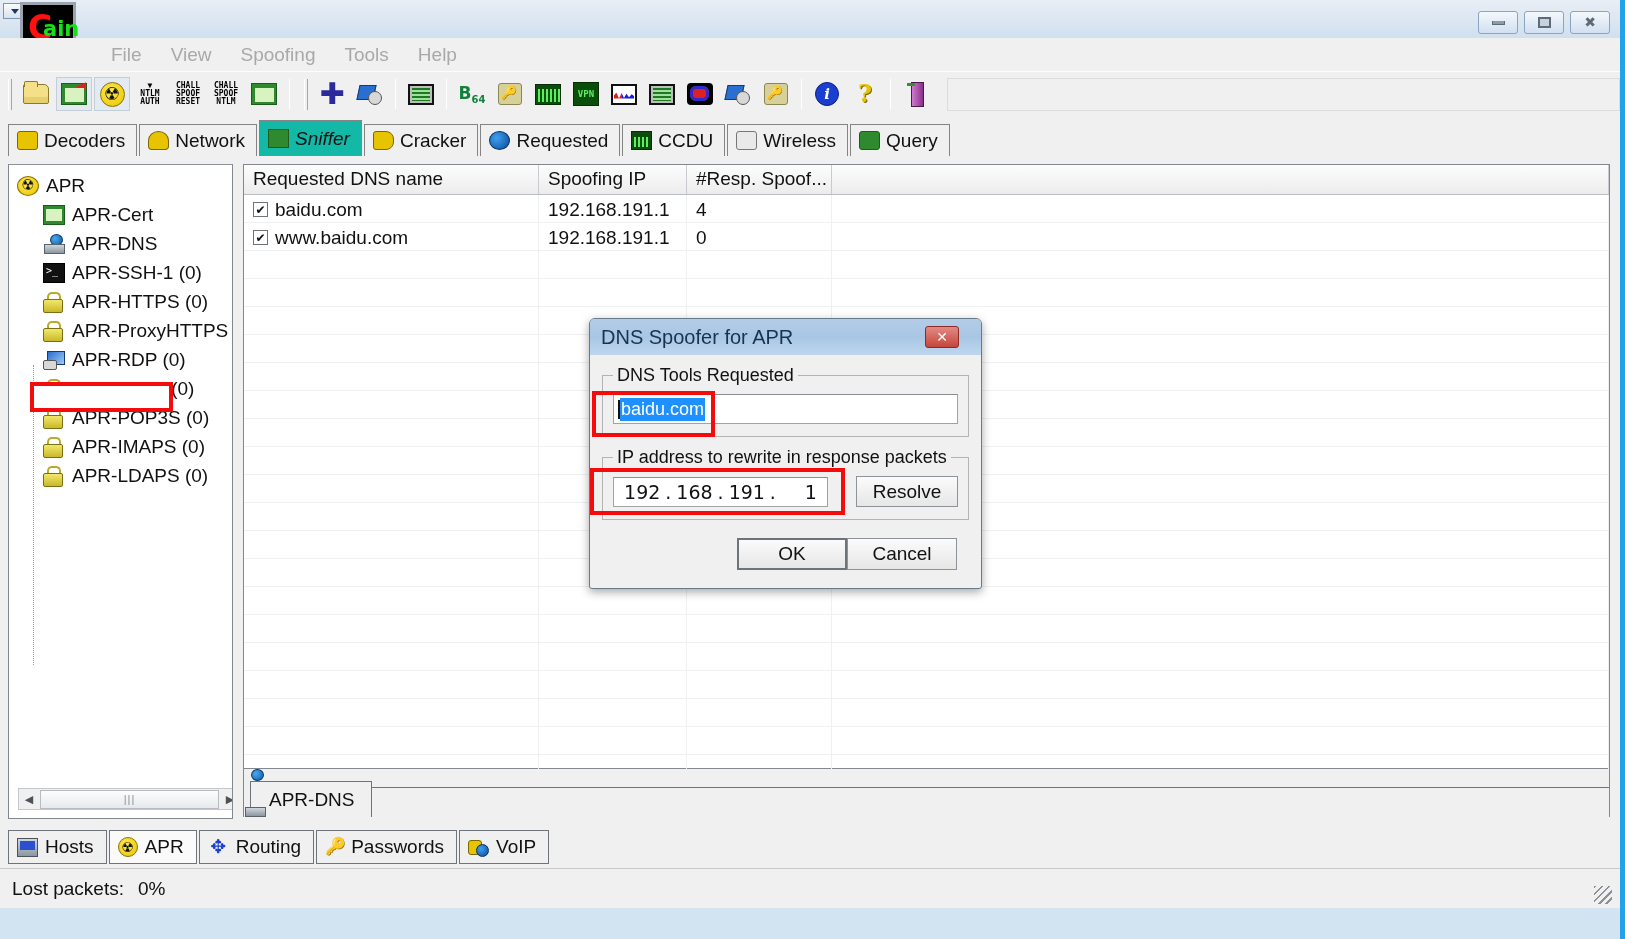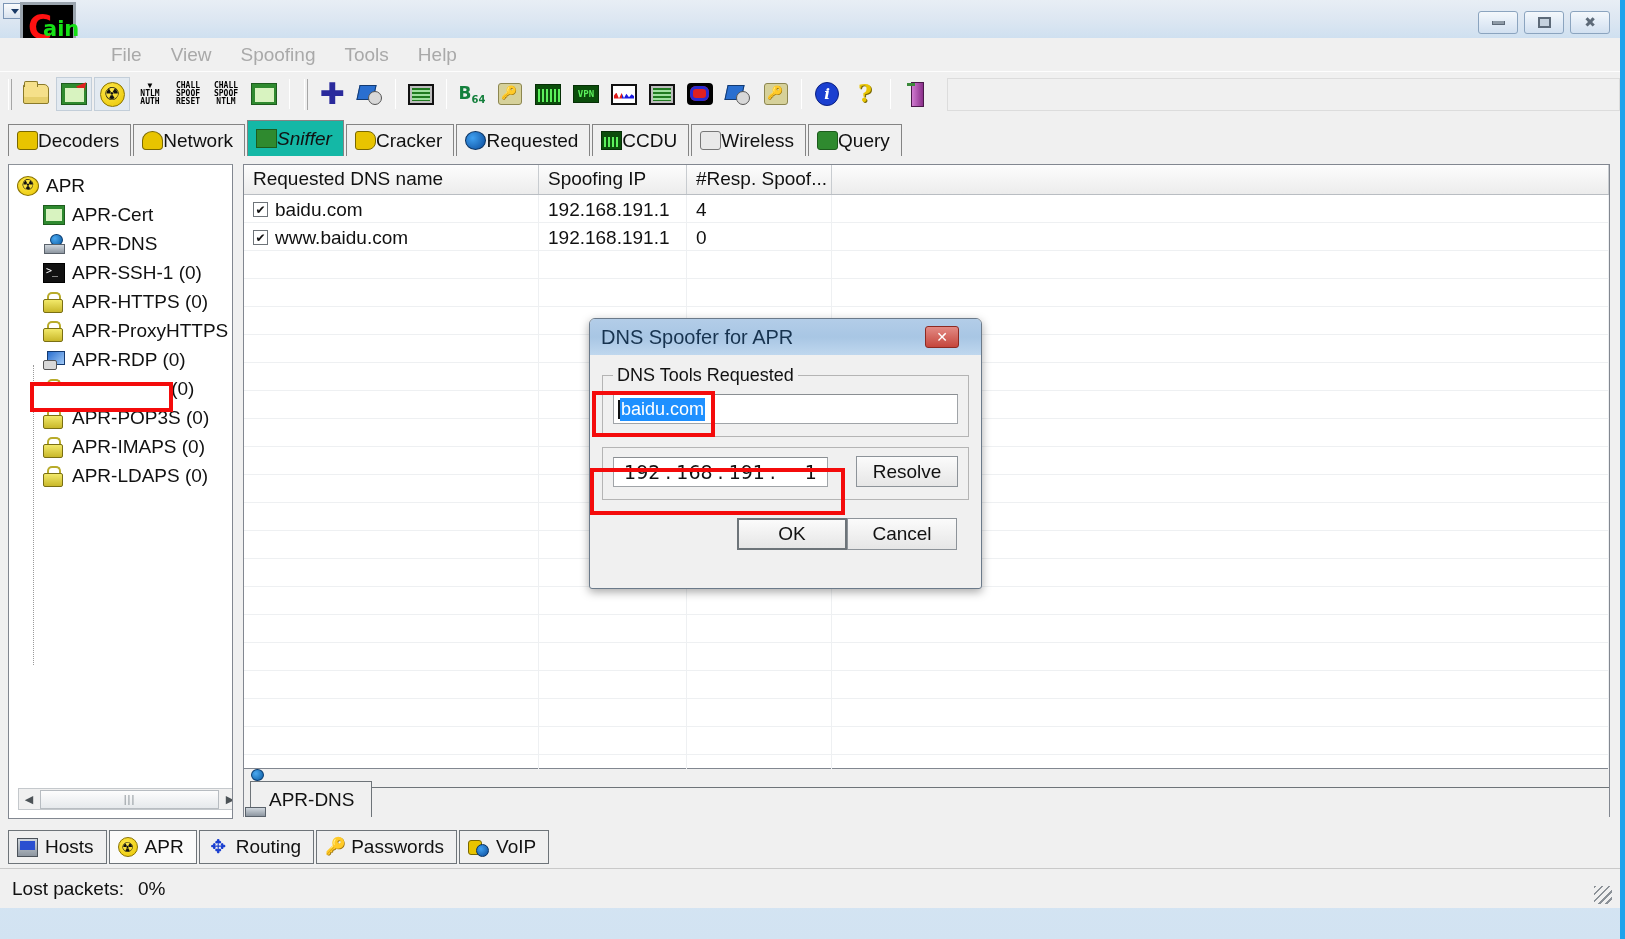--- a/index.html
+++ b/index.html
@@ -112,21 +112,21 @@
   .txticon { font-family: "DejaVu Sans Mono", monospace; font-size: 8px; font-weight: 700;
      line-height: 8px; color: #000; text-align: center; white-space: pre; }
   .ico-plus { font-size: 30px; line-height: 26px; color: #2a2a9c; font-weight: 700;
      font-family: "DejaVu Sans", sans-serif; }
   .ico-b64 { font-family: "DejaVu Sans", sans-serif; font-size: 17px; font-weight: 700; color:#15803d; }
   .ico-b64 sub { font-size: 10px; }
   .ico-bars { width: 26px; height: 21px; background: #0b4d0b; border: 1px solid #062f06;
      position: relative; overflow: hidden; }
   .ico-bars::after { content:""; position:absolute; left:2px; bottom:2px; width: 22px; height: 13px;
      background: repeating-linear-gradient(to right,#5cf05c 0 2px, transparent 2px 4px); }
-  .ico-vpn { width:26px;height:18px;background:#0b4d0b;border:1px solid #062f06;
+  .ico-vpn { width:26px;height:24px;background:#0b4d0b;border:1px solid #062f06;
      display:flex;align-items:center;justify-content:center;color:#5cf05c;
      font-family:"DejaVu Sans Mono",monospace;font-size:9px;font-weight:700;}
   .ico-wave { width:26px;height:21px;background:#fff;border:2px solid #111;position:relative;overflow:hidden;}
   .ico-wave::after{content:"";position:absolute;left:1px;top:7px;width:20px;height:6px;
      background:linear-gradient(90deg,#e01b1b 0 40%,#1b1be0 40% 100%);clip-path:polygon(0 50%,12% 0,25% 100%,38% 10%,50% 90%,62% 20%,75% 80%,88% 30%,100% 60%,100% 100%,0 100%);}
   .ico-calc { width:26px;height:21px;background:#bdbdbd;border:2px solid #111;position:relative;}
   .ico-calc::after{content:"";position:absolute;left:2px;top:2px;width:18px;height:13px;
      background:repeating-linear-gradient(to bottom,#1f7a1f 0 2px,#9fe09f 2px 4px);}
   .ico-oval { width:26px;height:22px;background:#000;border-radius:4px;position:relative;}
   .ico-oval::after{content:"";position:absolute;left:3px;top:3px;width:19px;height:15px;
@@ -145,21 +145,21 @@
   .ico-exit::before{content:"";position:absolute;left:7px;top:0;width:11px;height:23px;
      background:linear-gradient(to right,#d07ad0,#8a2f8a);border:1px solid #4a1a4a;}
   .ico-exit::after{content:"";position:absolute;left:3px;top:1px;width:8px;height:3px;background:#3a8a3a;}
 
   
   .tabstrip {
     position: absolute; left: 0; top: 116px; width: 1620px; height: 40px;
     background: #f0f0f0; display: flex; align-items: flex-end; padding-left: 8px;
   }
   .tab {
-    height: 32px; display: flex; align-items: center; 
+    height: 32px; display: flex; align-items: center; gap: 6px;
     padding: 0 11px 0 8px; margin-right: 2px;
     background: #f0f0f0; border: 1px solid #848484; border-bottom: none;
     font-size: 19px; color: #111; cursor: pointer; white-space: nowrap;
   }
   .tab.active { background: #14b8a6; height: 36px; border-bottom: none; font-style: italic; }
   .tabicon { width: 21px; height: 19px; display:block; position:relative; flex: none;}
   .ti-dec{background:#e8c400;border:1px solid #7a6800;border-radius:3px;}
   .ti-net{background:#e8c400;border:1px solid #7a6800;border-radius:50% 50% 4px 4px;}
   .ti-sniff{background:#2f8a2f;border:1px solid #1d5c1d;}
   .ti-crack{background:#e8c400;border:1px solid #7a6800;border-radius:3px 8px 8px 3px;}
@@ -763,20 +763,21 @@
     <div class="dlg-body">
       <fieldset class="grp">
         <legend>DNS Tools Requested</legend>
         <div class="txtinput">
           <span class="caretbar"></span>
           <span class="selected-text">baidu.com</span>
         </div>
       </fieldset>
 
       <fieldset class="grp">
+        <legend>IP address to rewrite in response packets</legend>
         <div class="iprow">
           <div class="ipbox">
             <span class="oct">192</span>
             <span class="dot">.</span>
             <span class="oct">168</span>
             <span class="dot">.</span>
             <span class="oct">191</span>
             <span class="dot">.</span>
             <span class="oct">1</span>
           </div>

